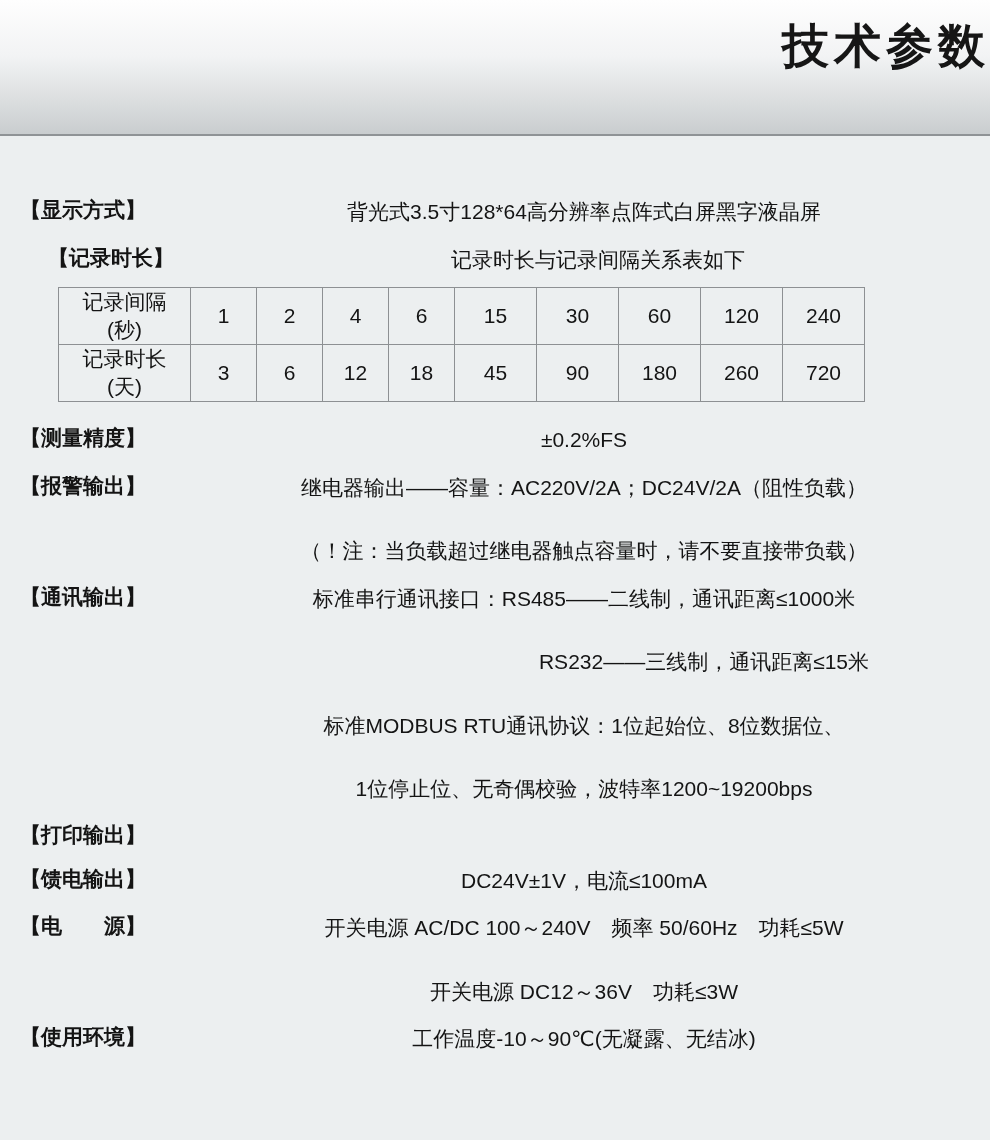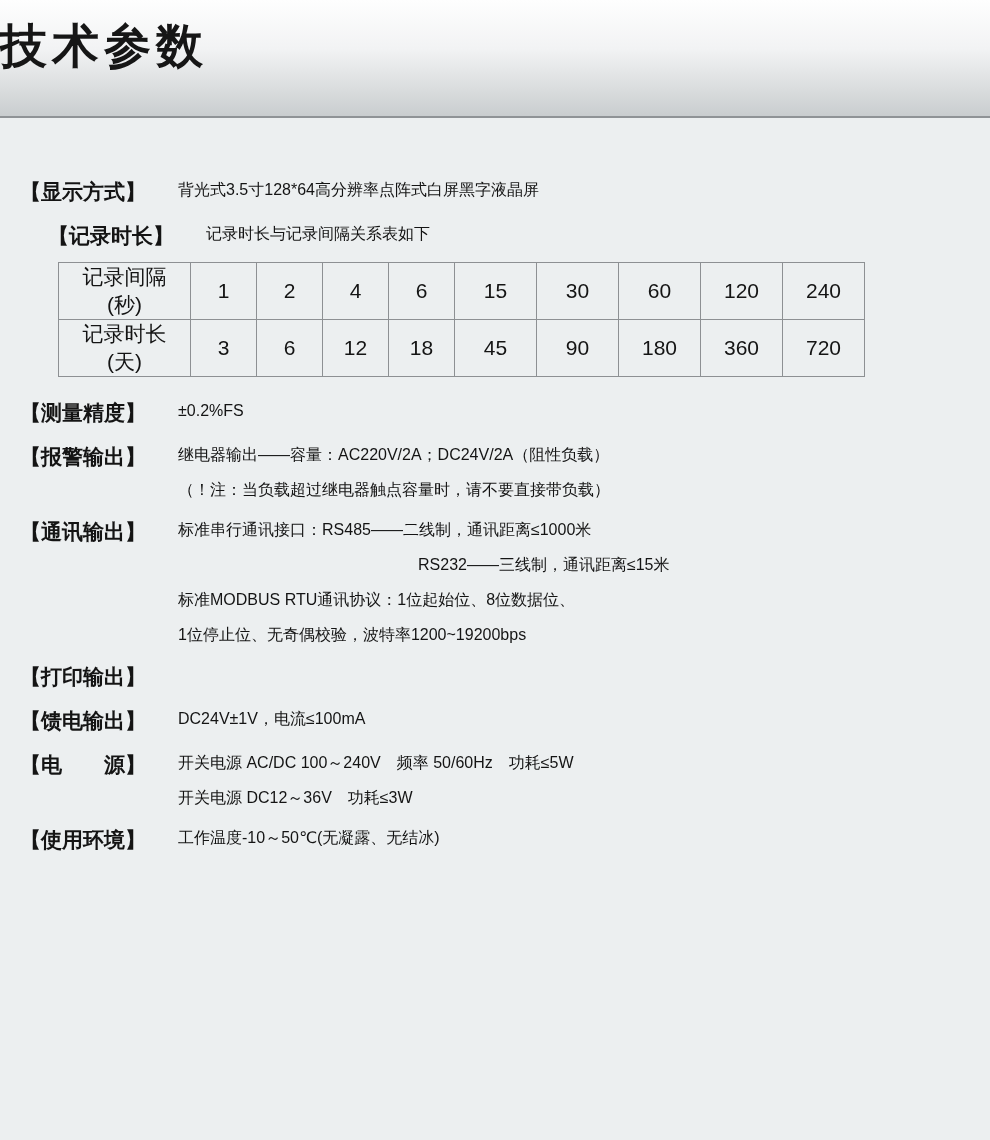--- a/index.html
+++ b/index.html
@@ -12,25 +12,25 @@
     background: #eceff0;
     font-family: "Liberation Sans", "DejaVu Sans", sans-serif;
     color: #1d1d1d;
     overflow: hidden;
   }
 
   
   .banner {
     position: relative;
     width: 990px;
-    height: 118px;
+    height: 136px;
     background: linear-gradient(to bottom, #fefefe 0%, #f2f3f4 42%, #d9dcdd 78%, #c9cdcf 100%);
     border-bottom: 2px solid #8f9396;
     box-sizing: border-box;
-    text-align: left;
+    text-align: right;
   }
   .banner-title {
     font-size: 47px;
     font-weight: bold;
     letter-spacing: 5px;
     color: #161616;
     line-height: 1;
     padding-top: 22px;
     font-family: "DejaVu Sans", "Liberation Sans", sans-serif;
   }
@@ -61,27 +61,28 @@
     font-weight: bold;
     color: #141414;
     white-space: nowrap;
     letter-spacing: 0px;
   }
   .label.spaced {
     letter-spacing: 0px;
   }
   .value {
     flex: 1;
-    font-size: 16px;
+    font-size: 21px;
     color: #141414;
     line-height: 1.5;
+    text-align: center;
   }
   .value .sub-line {
     display: block;
-    margin-top: 11px;
+    margin-top: 32px;
   }
   .value .sub-line.indent {
     padding-left: 240px;
   }
   .row.tight { margin-bottom: 12px; margin-left: 28px; }
 
   
   .table-wrap {
     padding-left: 58px;
     margin-top: 12px;
@@ -150,21 +151,21 @@
       </tr>
       <tr>
         <td class="head">记录时长(天)</td>
         <td class="num">3</td>
         <td class="num">6</td>
         <td class="num">12</td>
         <td class="num">18</td>
         <td class="num wide">45</td>
         <td class="num wide">90</td>
         <td class="num wide">180</td>
-        <td class="num wide">360</td>
+        <td class="num wide">260</td>
         <td class="num wide">720</td>
       </tr>
     </tbody>
       </table>
   </div>
 
   <div class="row">
     <div class="label">【测量精度】</div>
     <div class="value">±0.2%FS</div>
   </div>
@@ -199,16 +200,16 @@
   <div class="row">
     <div class="label spaced">【电　　源】</div>
     <div class="value">
       <span>开关电源 AC/DC 100～240V　频率 50/60Hz　功耗≤5W</span>
       <span class="sub-line">开关电源 DC12～36V　功耗≤3W</span>
     </div>
   </div>
 
   <div class="row">
     <div class="label">【使用环境】</div>
-    <div class="value">工作温度-10～50℃(无凝露、无结冰)</div>
+    <div class="value">工作温度-10～90℃(无凝露、无结冰)</div>
   </div>
 
 </div>
 
 </body></html>

